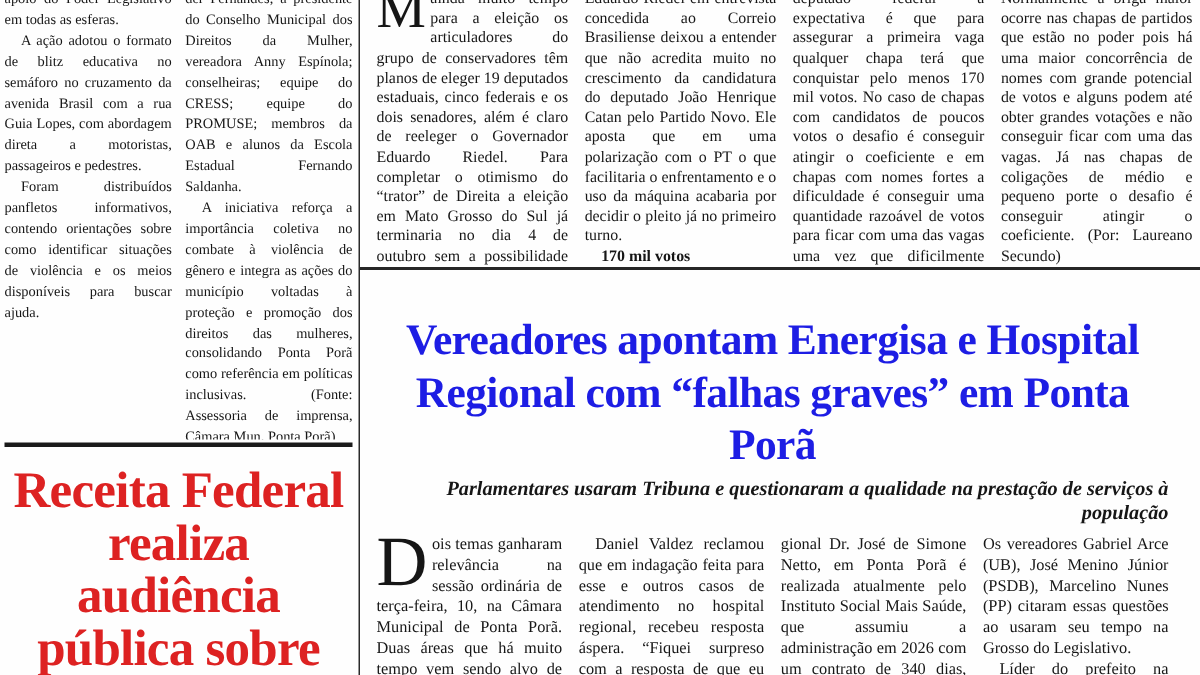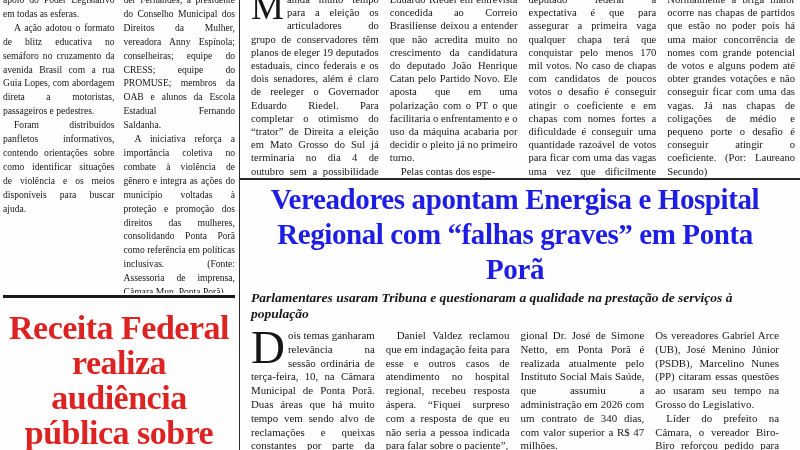--- a/index.html
+++ b/index.html
@@ -21,26 +21,26 @@
     text-align:center;color:#dd2222;white-space:pre-line;letter-spacing:-.5px;
   }
   
   .v-rule{width:1px;background:#2a2a2a;flex:none;}
   
   .right-zone{flex:1;min-width:0;display:flex;flex-direction:column;box-sizing:border-box;}
   .top-story{height:178px;overflow:hidden;padding:0 5px 0 11px;}
   .cols4{display:flex;gap:11px;}
   .top-story .ncol{font-size:10.6px;line-height:13.2px;margin-top:-7px;}
   .h-rule{height:2px;background:#262626;flex:none;}
-  .main-story{flex:1;overflow:hidden;padding:1px 21px 0 11px;display:flex;flex-direction:column;}
+  .main-story{flex:1;overflow:hidden;padding:1px 21px 0 11px;display:flex;flex-direction:column;margin-top:28px;}
   .blue-headline{
     margin:1px 0 2px;font-size:29px;line-height:35px;font-weight:bold;
     text-align:center;color:#1d1de4;white-space:pre-line;letter-spacing:-.4px;
   }
-  .subhead{margin:1px 0 7px;font-size:13.5px;font-weight:bold;font-style:italic;text-align:left;}
+  .subhead{margin:1px 0 7px;font-size:13.5px;font-weight:bold;font-style:italic;text-align:right;}
   .main-cols{flex:1;overflow:hidden;}
   .main-cols .ncol{font-size:10.9px;line-height:13.8px;}
   
   .dropcap{float:left;font-weight:normal;padding:0 3px 0 0;}
   .dropcap-m{font-size:37px;line-height:27px;}
   .dropcap-d{font-size:47px;line-height:37px;}
   .votes-sub{font-weight:bold;}
 </style>
 </head>
 <body>
@@ -70,20 +70,21 @@
 
   <div class="right-zone">
 
     <div class="top-story">
       <div class="cols4">
         <div class="ncol">
           <p class="noind"><span class="dropcap dropcap-m">M</span><span>ainda muito tempo para a eleição os articuladores do grupo de conservadores têm planos de eleger 19 deputados estaduais, cinco federais e os dois senadores, além é claro de reeleger o Governador Eduardo Riedel. Para completar o otimismo do “trator” de Direita a eleição em Mato Grosso do Sul já terminaria no dia 4 de outubro sem a possibilidade segundo turno.</span></p>
         </div>
         <div class="ncol">
           <p class="noind">Eduardo Riedel em entrevista concedida ao Correio Brasiliense deixou a entender que não acredita muito no crescimento da candidatura do deputado João Henrique Catan pelo Partido Novo. Ele aposta que em uma polarização com o PT o que facilitaria o enfrentamento e o uso da máquina acabaria por decidir o pleito já no primeiro turno.</p>
+          <p class="votes-sub">170 mil votos</p>
           <p>Pelas contas dos espe-</p>
         </div>
         <div class="ncol">
           <p class="noind">deputado federal a expectativa é que para assegurar a primeira vaga qualquer chapa terá que conquistar pelo menos 170 mil votos. No caso de chapas com candidatos de poucos votos o desafio é conseguir atingir o coeficiente e em chapas com nomes fortes a dificuldade é conseguir uma quantidade razoável de votos para ficar com uma das vagas uma vez que dificilmente alguma</p>
         </div>
         <div class="ncol">
           <p class="noind">Normalmente a briga maior ocorre nas chapas de partidos que estão no poder pois há uma maior concorrência de nomes com grande potencial de votos e alguns podem até obter grandes votações e não conseguir ficar com uma das vagas. Já nas chapas de coligações de médio e pequeno porte o desafio é conseguir atingir o coeficiente. (Por: Laureano Secundo)</p>
         </div>
       </div>
     </div>

